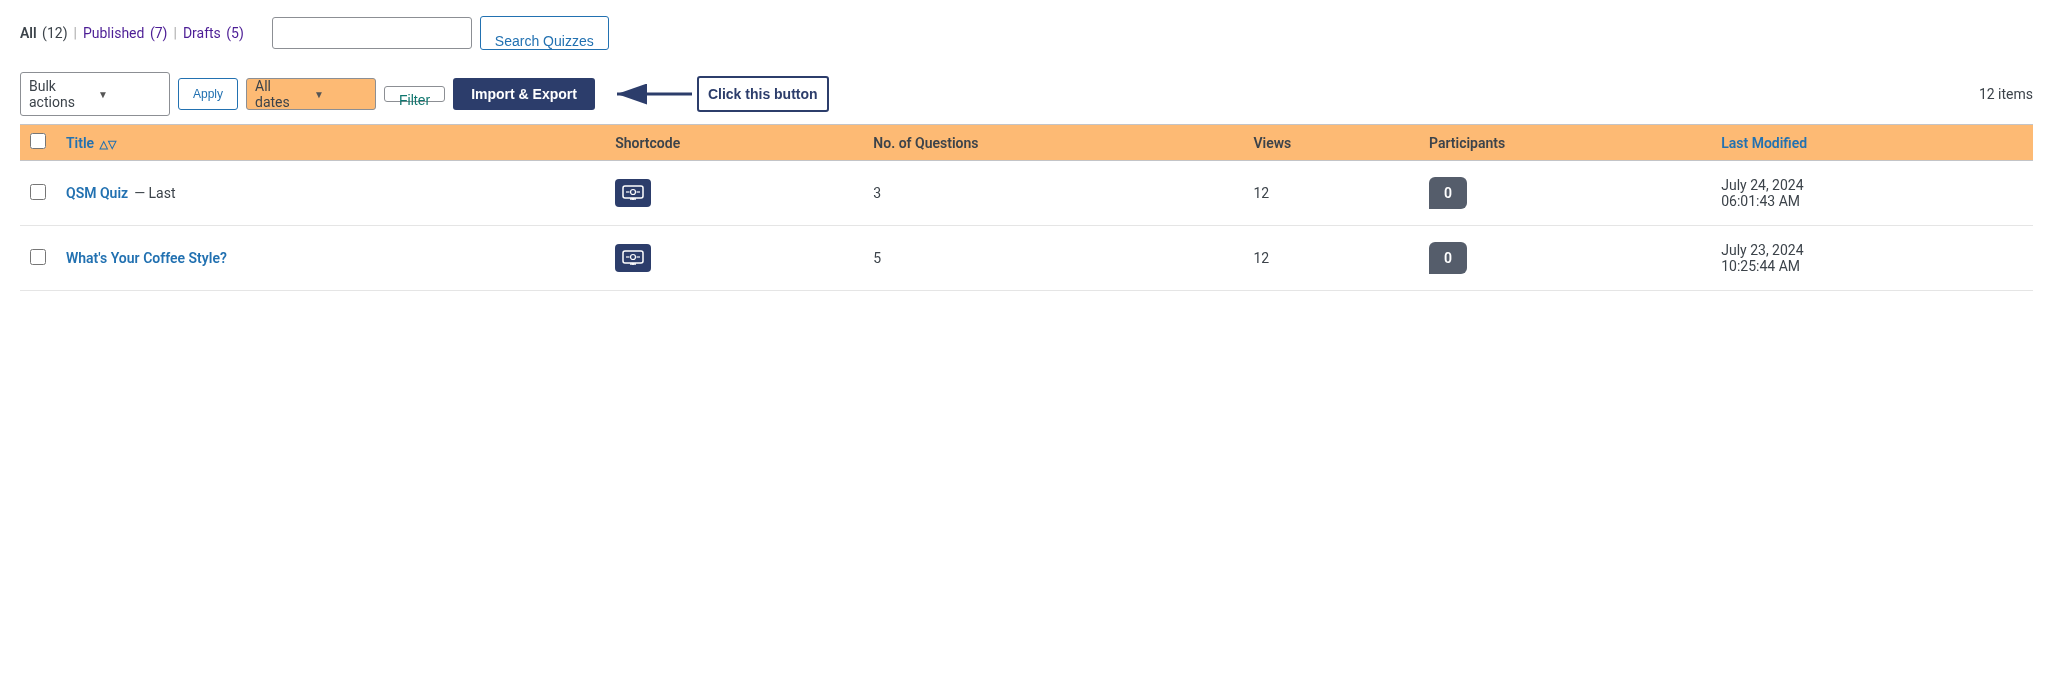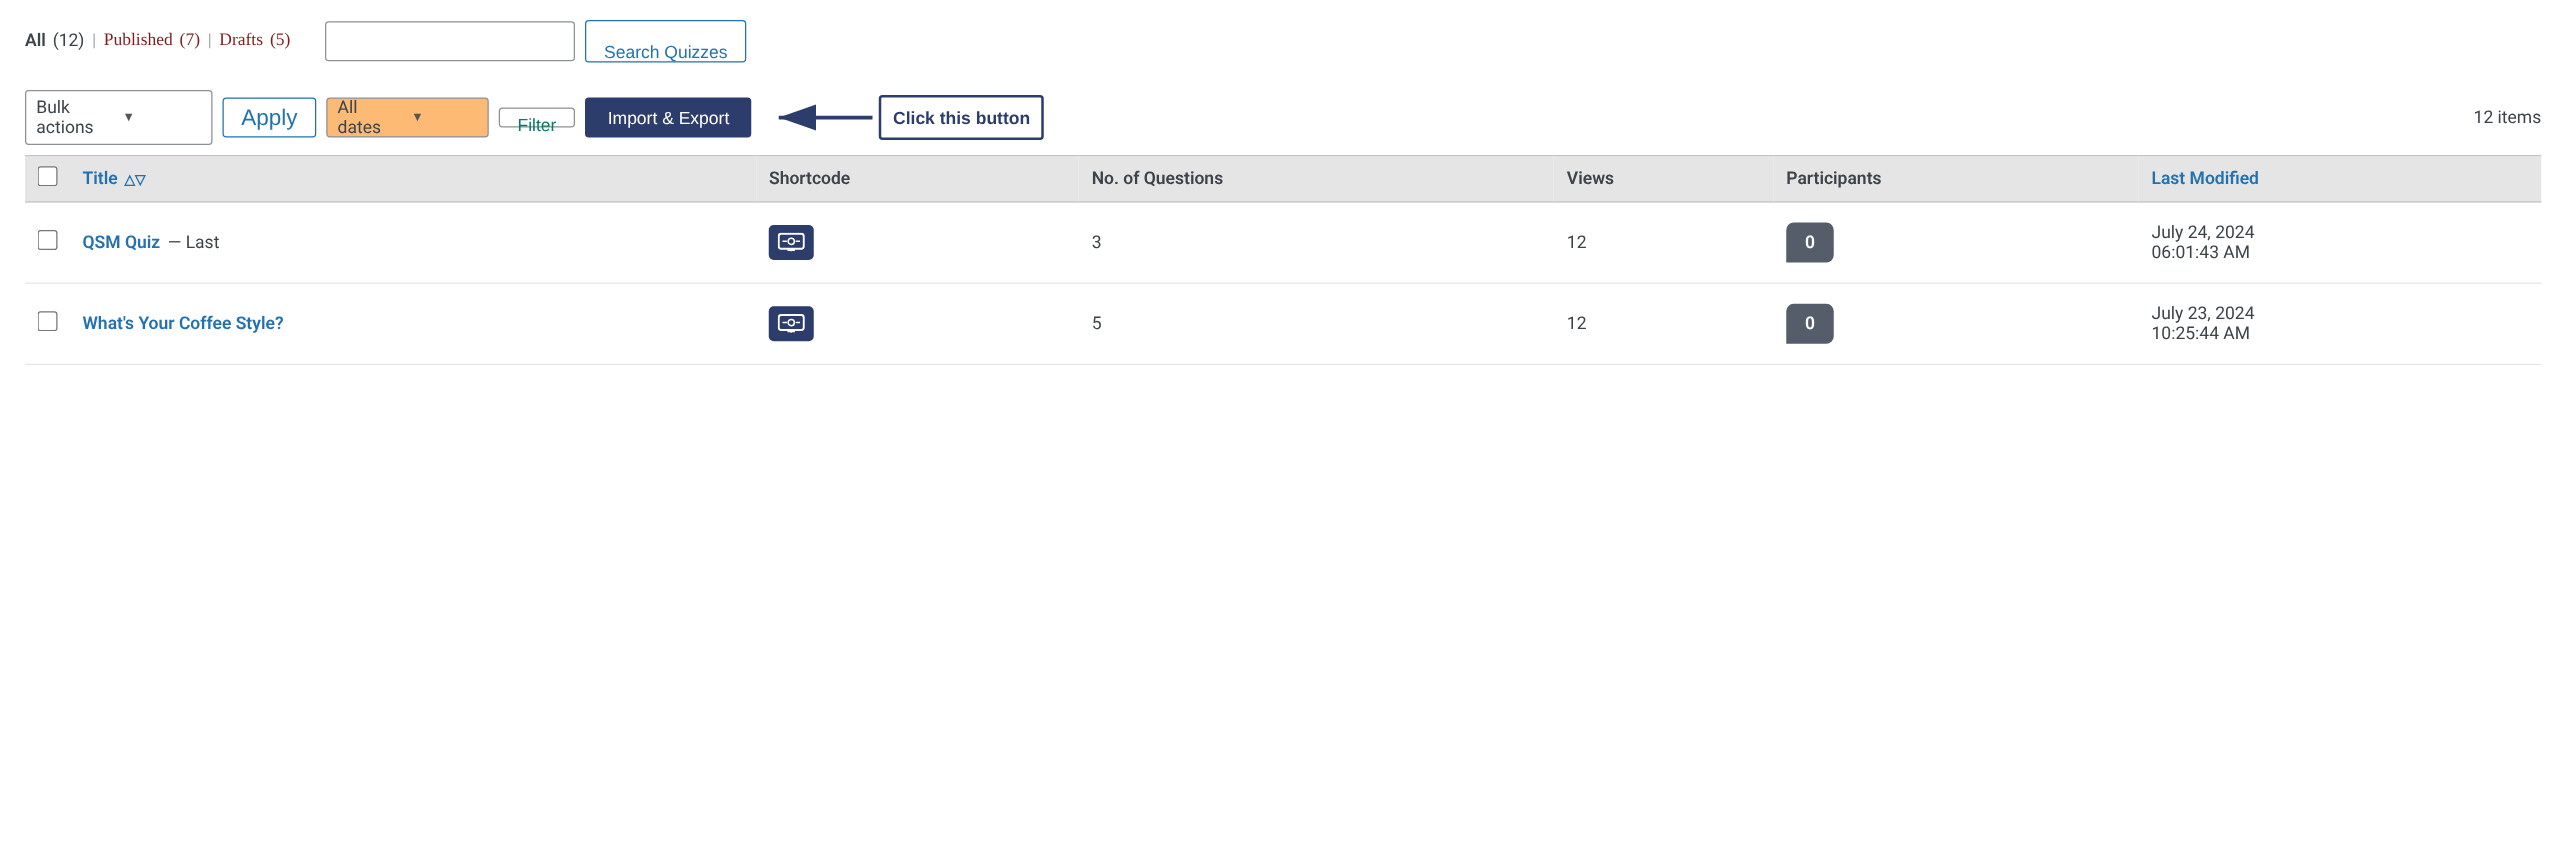--- a/index.html
+++ b/index.html
@@ -31,24 +31,23 @@
       color: #3c434a;
     }
     .filter-tabs .tab-all {
       font-weight: 600;
       color: #3c434a;
     }
     .filter-tabs .separator {
       color: #aaa;
     }
     .filter-tabs a {
-      color: #7f1d1d;
+      color: #4c1d95;
       text-decoration: none;
       cursor: pointer;
-      font-family: Liberation Serif, serif;
     }
     .search-area {
       display: flex;
       align-items: center;
       gap: 8px;
     }
     .search-input {
       border: 1px solid #8c8f94;
       border-radius: 3px;
       padding: 5px 10px;
@@ -95,21 +94,21 @@
       color: #3c434a;
       flex: 1;
     }
     .bulk-select .chevron { font-size: 10px; color: #555; }
     .apply-btn {
       border: 1px solid #2271b1;
       background: #fff;
       color: #2271b1;
       border-radius: 3px;
       padding: 5px 14px;
-      font-size: 18px;
+      font-size: 12px;
       cursor: pointer;
       height: 32px;
       font-weight: 500;
     }
     .date-select {
       display: flex;
       align-items: center;
       border: 1px solid #8c8f94;
       border-radius: 3px;
       background: #fdba74;
@@ -133,21 +132,21 @@
     }
     .import-export-btn {
       background: #2c3d6b;
       color: #fff;
       border: none;
       border-radius: 3px;
       padding: 5px 18px;
       font-size: 14px;
       cursor: pointer;
       height: 32px;
-      font-weight: 400;
+      font-weight: 700;
     }
 
     
     .annotation-container {
       display: flex;
       align-items: center;
       gap: 0;
       margin-left: 4px;
     }
     .arrow-svg {
@@ -182,21 +181,21 @@
     .quiz-table thead tr {
       border-top: 1px solid #c3c4c7;
       border-bottom: 1px solid #c3c4c7;
     }
     .quiz-table th {
       text-align: left;
       padding: 8px 10px;
       font-size: 14px;
       font-weight: 600;
       color: #3c434a;
-      background: #e5e5e5;
+      background: #fdba74;
     }
     .quiz-table th.checkbox-col { width: 36px; }
     .quiz-table th a {
       color: #2271b1;
       text-decoration: none;
     }
     .sort-indicator { font-size: 11px; margin-left: 2px; }
 
     .quiz-table tbody tr {
       border-bottom: 1px solid #e5e5e5;

